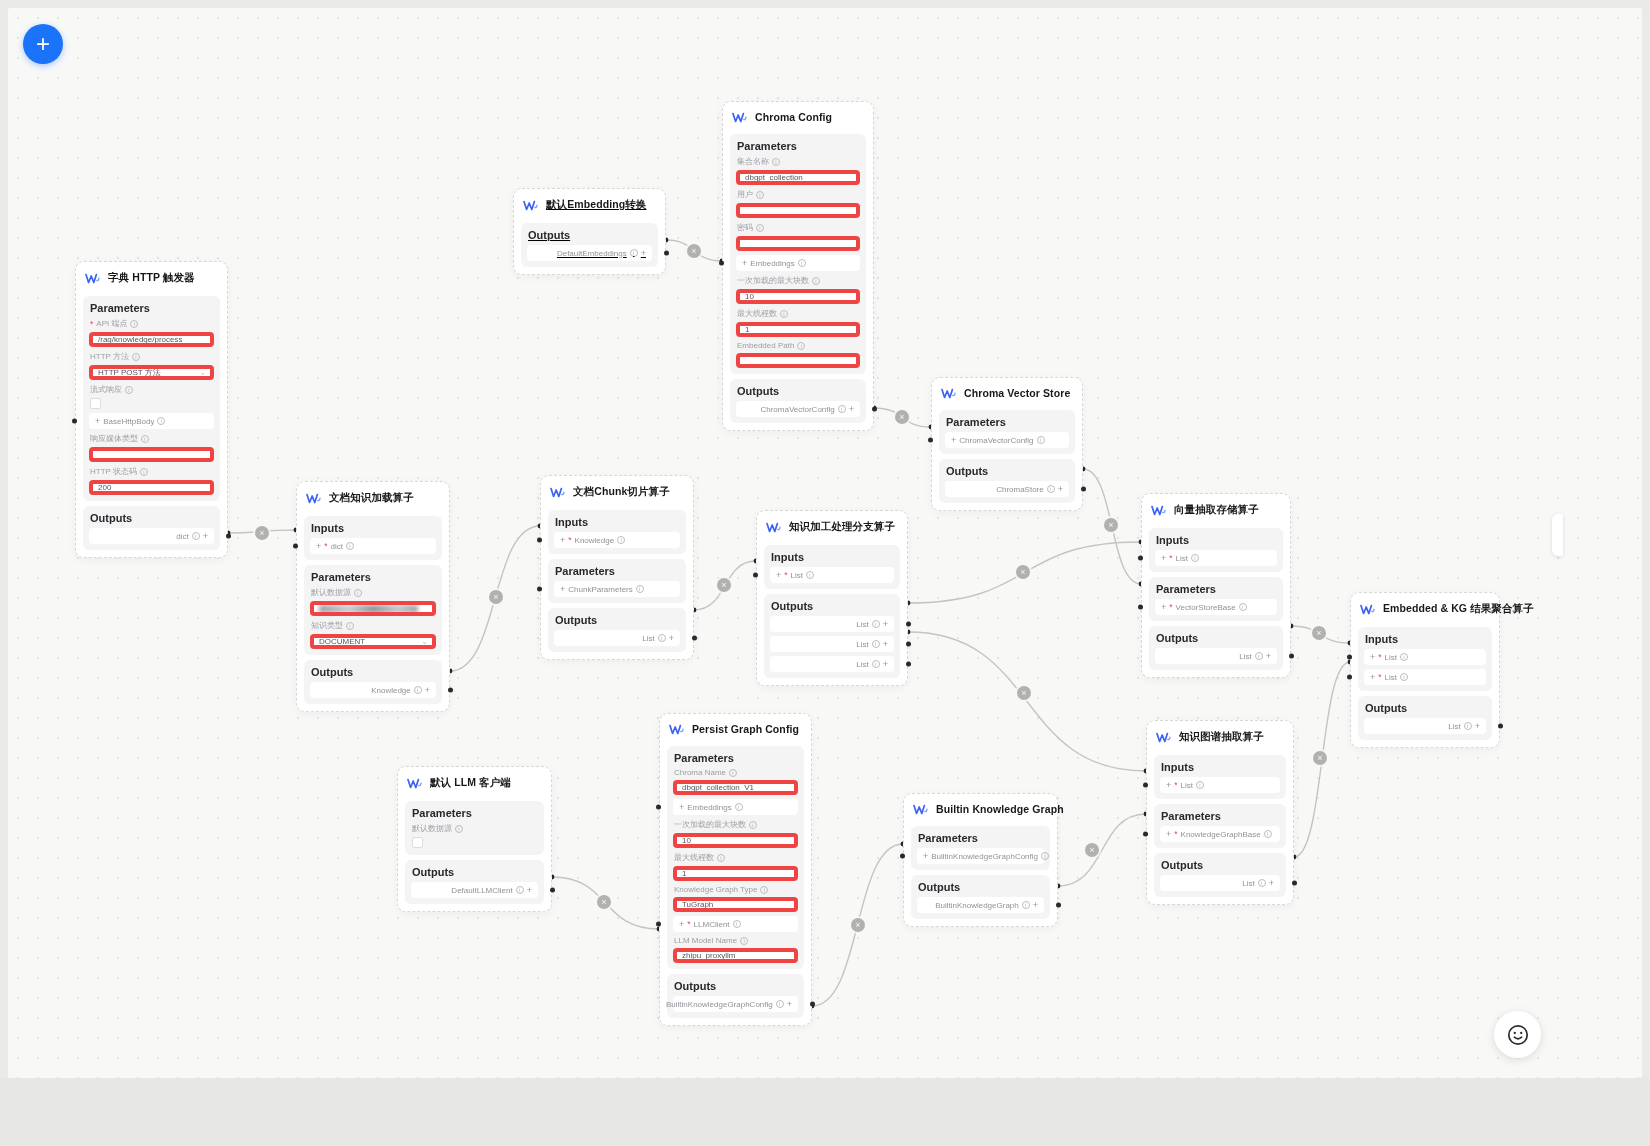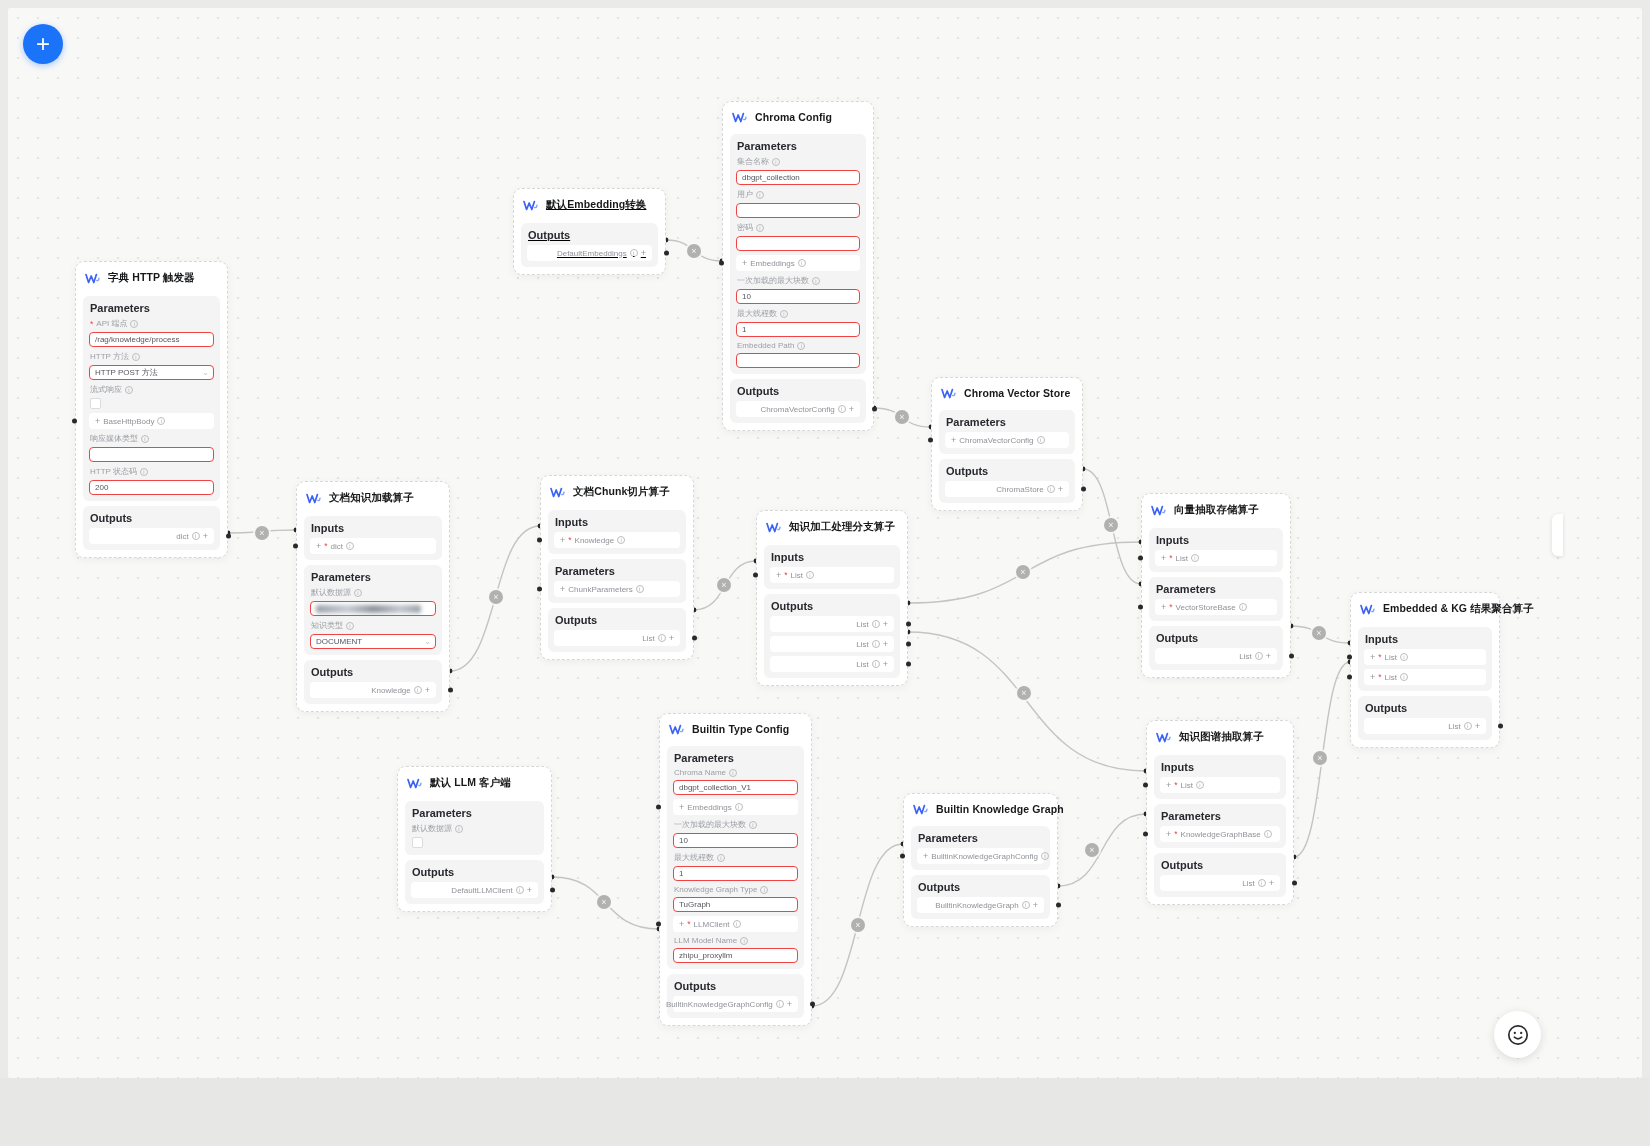--- a/index.html
+++ b/index.html
@@ -22,21 +22,21 @@
   .node { position:absolute; background:#fff; border:1px dashed #d7d7d5; border-radius:9px;
     padding:7px; box-shadow:0 2px 8px rgba(0,0,0,.05); z-index:2; }
   .node-header { display:flex; align-items:center; gap:8px; padding:2px 2px 6px 2px; }
   .node-title { font-size:10.5px; font-weight:bold; color:#17181a; letter-spacing:.1px; white-space:nowrap; }
   .logo { flex:0 0 auto; display:block; }
   .sec { background:#f4f4f5; border-radius:6px; padding:5px 6px 6px 6px; margin-top:5px; }
   .sec-title { font-size:11px; font-weight:bold; color:#26282c; margin:1px 0 3px 1px; }
   .f-label { display:flex; align-items:center; gap:3px; font-size:8px; color:#9b9ea3; margin:4px 1px 3px 1px; white-space:nowrap; }
   .req { color:#e5484d; font-size:8.5px; }
   .input { position:relative; display:flex; align-items:center; height:15px; background:#fff;
-    border:1px solid #ef4444; border-radius:4px; padding:0 5px; font-size:8px; color:#54575d;
+    border:4px solid #ef4444; border-radius:4px; padding:0 5px; font-size:8px; color:#54575d;
     overflow:hidden; white-space:nowrap; }
   .chev { position:absolute; right:4px; color:#c3c3c3; font-size:8px; }
   .blurbar { width:92%; height:8px; border-radius:2px; filter:blur(2px);
     background:linear-gradient(90deg,#9aa0a8,#c7ccd2 30%,#8d939b 55%,#c2c7cd 80%,#9aa0a8); }
   .checkbox { width:11px; height:11px; background:#fff; border:1px solid #dcdcdc; border-radius:2px; margin:1px; }
   .pill { position:relative; display:flex; align-items:center; gap:3px; height:16px; background:#fff;
     border-radius:4px; padding:0 6px; margin-top:4px; font-size:8px; color:#8f9298; white-space:nowrap; }
   .pill .plus { color:#97979c; font-size:9px; }
   .pill.out { justify-content:flex-end; }
   .info { display:inline-flex; align-items:center; justify-content:center; flex:0 0 auto;
@@ -552,21 +552,21 @@
           <span class="handle r"></span>
         </div>
       </div>
     </div>
     <div class="node" style="left: 659px; top: 713px; width: 153px;">
       <div class="node-header">
         <svg width="15" height="11" viewBox="0 0 15 11" class="logo">
           <path d="M1 1.5 L3.6 9.5 L6.2 3 L8.8 9.5 L11.4 1.5" fill="none" stroke="#3b62f6" stroke-width="1.7" stroke-linecap="round" stroke-linejoin="round"></path>
           <path d="M11.8 7.5 Q13.6 8.3 14 5.2" fill="none" stroke="#7fa0f8" stroke-width="1.4" stroke-linecap="round"></path>
         </svg>
-        <span class="node-title">Builtin Type Config</span>
+        <span class="node-title">Persist Graph Config</span>
       </div>
       <div class="sec">
         <div class="sec-title">Parameters</div>
         <div class="f-label">
           <span>Chroma Name</span>
           <span class="info">i</span>
         </div>
         <div class="input">
           <span>dbgpt_collection_V1</span>
         </div>

